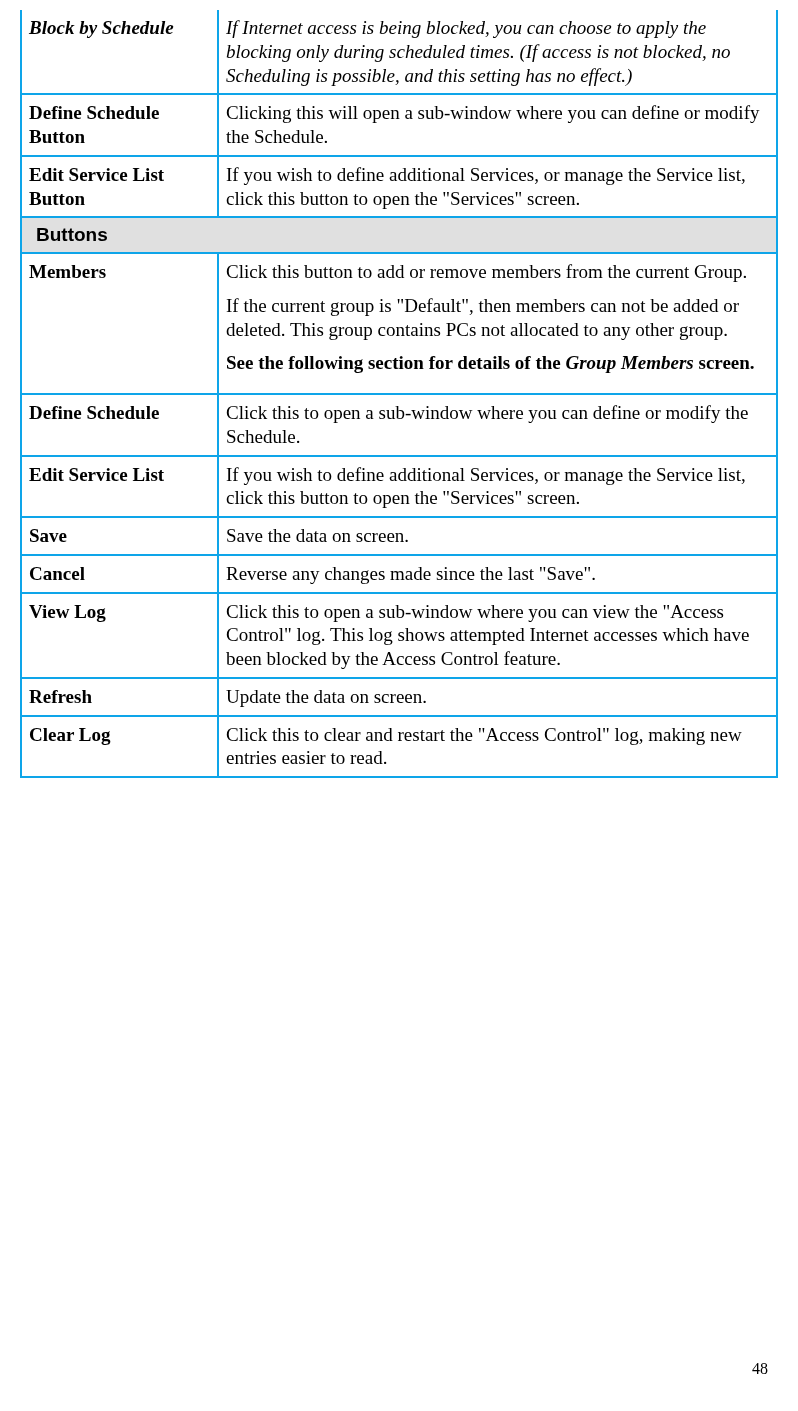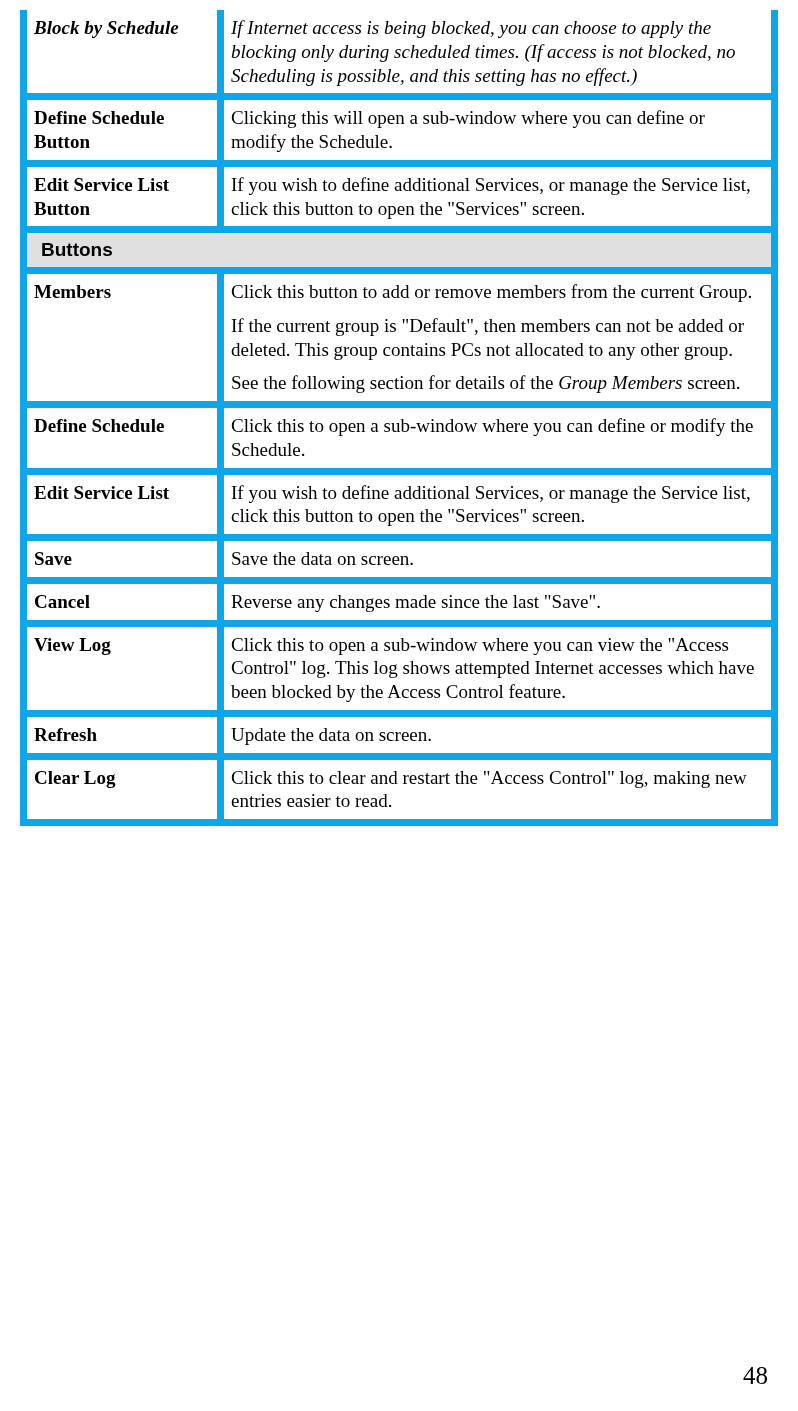--- a/index.html
+++ b/index.html
@@ -11,45 +11,45 @@
     color: #000;
     background: #fff;
     line-height: 1.25;
   }
   table {
     border-collapse: collapse;
     width: 100%;
     table-layout: fixed;
   }
   td {
-    border: 7px solid #0ea5e9;
+    border: 2px solid #0ea5e9;
     padding: 6px 7px;
     vertical-align: top;
   }
   col.left { width: 197px; }
   col.right { width: auto; }
   .label {
     font-weight: bold;
   }
   .section-header {
     font-family: Arial, Helvetica, sans-serif;
     font-weight: bold;
     font-size: 19px;
     background: #e0e0e0;
     padding: 5px 14px;
   }
   .no-top td { border-top: none; font-style: italic; }
   .desc p { margin: 0 0 10px 0; }
-  .desc p:last-child { margin-bottom: 0; }
+  .desc p:last-child { margin-bottom: 12px; font-weight: bold; }
   .italic { font-style: italic; }
   .page-num {
     text-align: right;
-    font-size: 25px;
+    font-size: 16px;
     position: fixed;
-    bottom: 20px;
+    bottom: 32px;
     right: 30px;
   }
 </style>
 </head>
 <body>
 
 <table>
   <colgroup>
       <col class="left">
       <col class="right">

